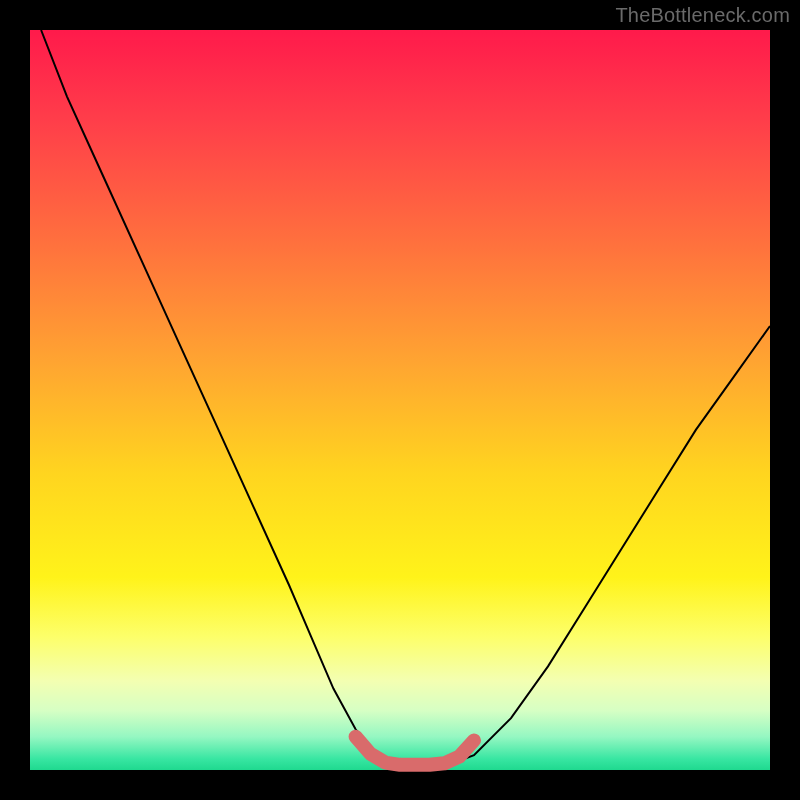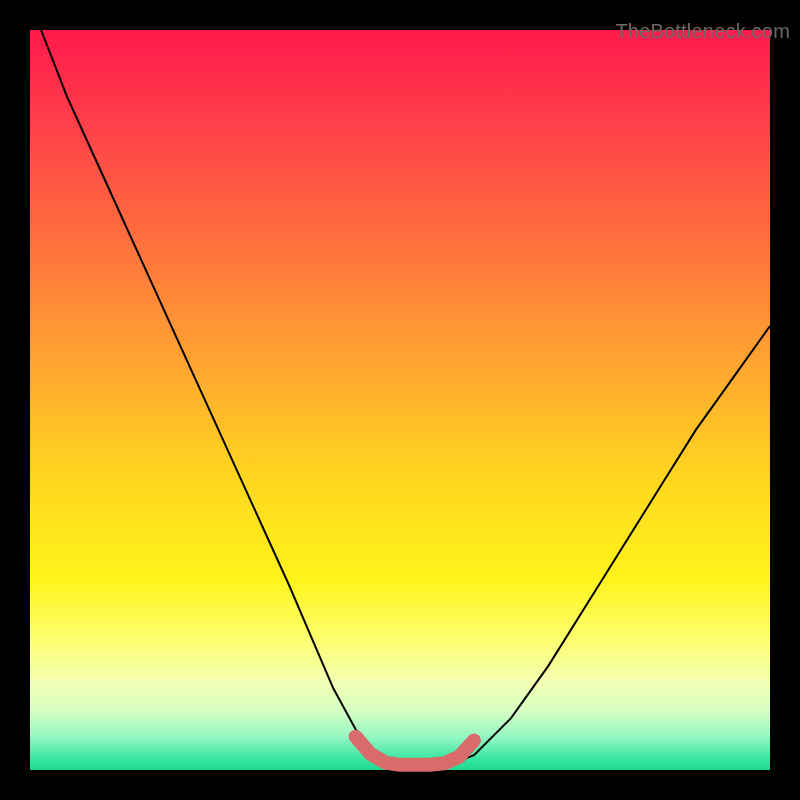--- a/index.html
+++ b/index.html
@@ -13,21 +13,21 @@
   .frame {
     position: absolute;
     left: 0;
     top: 0;
     width: 800px;
     height: 800px;
     background: #000;
   }
   .watermark {
     position: absolute;
-    top: 20px;
+    top: 4px;
     right: 10px;
     font-family: Arial, Helvetica, sans-serif;
     font-size: 20px;
     font-weight: 500;
     color: #6a6a6a;
     letter-spacing: 0.2px;
   }
   svg {
     position: absolute;
     left: 0;

